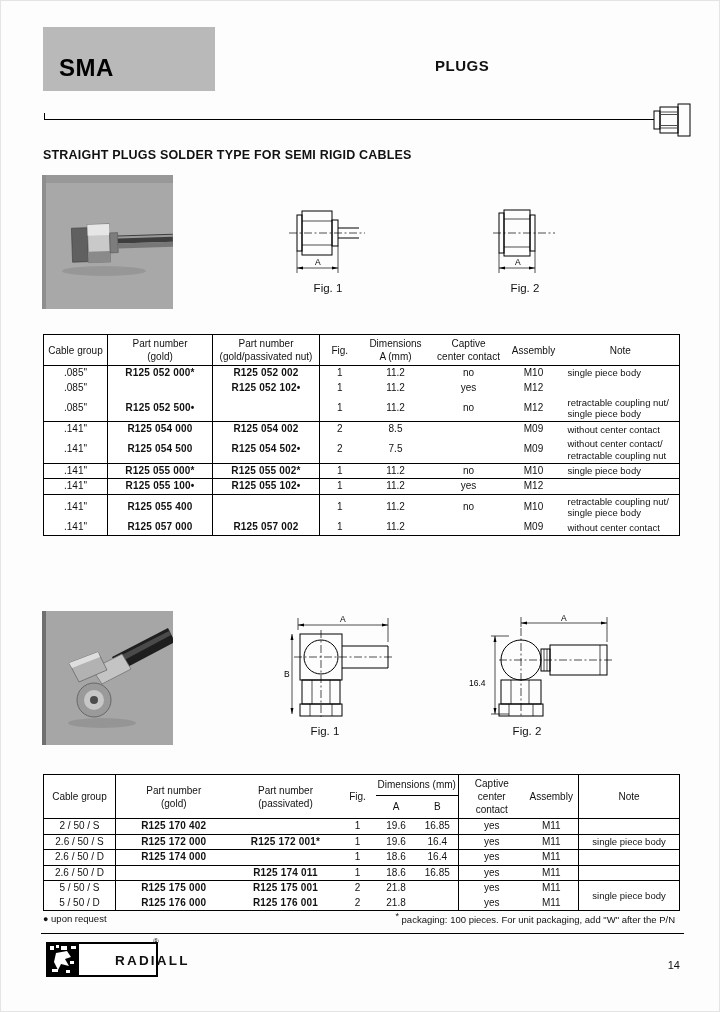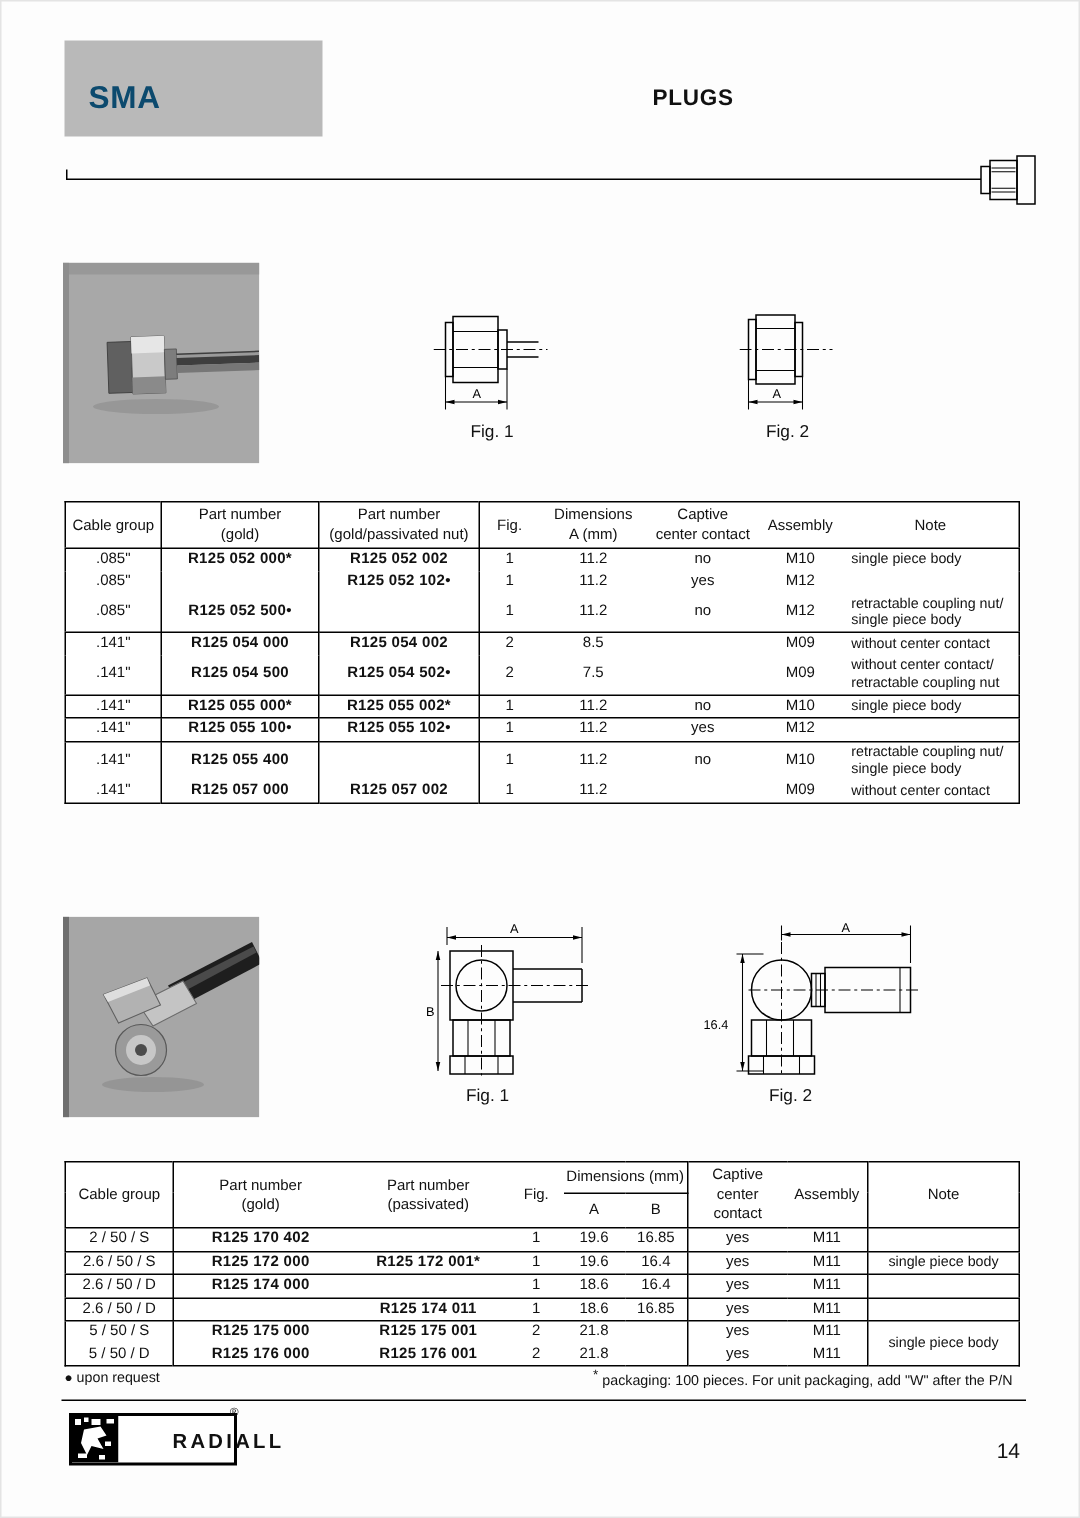--- a/index.html
+++ b/index.html
@@ -2,21 +2,21 @@
 <html><head>
 <meta charset="utf-8">
 <style>
   * { margin:0; padding:0; box-sizing:border-box; }
   html,body { background:#ffffff; }
   body { width:720px; height:1012px; position:relative; font-family:"Liberation Sans", sans-serif; color:#111; }
   .page { position:absolute; inset:0; background:#fdfdfd; border:1px solid #e4e4e4; }
 
   
   .sma-box { position:absolute; left:42px; top:26px; width:172px; height:64px; background:#b9b9b9; }
-  .sma-label { position:absolute; left:16px; top:27px; font-size:21px; font-weight:bold; letter-spacing:.5px; color:#0c4a6e; }
+  .sma-label { position:absolute; left:16px; top:27px; font-size:24px; font-weight:bold; letter-spacing:.5px; color:#000000; }
   .plugs-title { position:absolute; left:418px; top:56px; font-size:15px; font-weight:bold; letter-spacing:.5px;margin-left:16px; }
 
   .top-rule { position:absolute; left:43px; top:118px; width:610px; border-top:1.3px solid #000; }
   .top-rule-tick { position:absolute; left:43px; top:112px; width:1.3px; height:7px; background:#000; }
   .hdr-connector { position:absolute; left:651px; top:102px; }
 
   .section-title { position:absolute; font-size:12.5px; font-weight:bold; letter-spacing:.2px; }
   #s1-title { left:42px; top:147px; }
   #s2-title { left:45px; top:579px; }
 
@@ -60,21 +60,21 @@
   .footnote { position:absolute; font-size:9.5px; }
   #fn-left { left:42px; top:912px; }
   #fn-right { right:44px; top:910px; text-align:left; }
   .fn-marker-dot { font-size:9px; }
   .fn-marker-star { vertical-align:4px; font-size:9px; }
   .bottom-rule { position:absolute; left:40px; top:932px; width:643px; border-top:1.4px solid #000; }
   .logo { position:absolute; left:45px; top:941px; width:112px; height:35px; border:2px solid #000; background:#fff; display:flex; align-items:center; }
   .logo-tile { width:31px; height:31px; flex:0 0 31px; }
   .logo-text { flex:1; text-align:center; font-size:13.5px; font-weight:bold; letter-spacing:2.2px; padding-top:1px;padding-left:36px; }
   .logo-reg { position:absolute; right:-3px; top:-7px; font-size:8px; background:transparent; }
-  .page-num { position:absolute; left:655px; top:958px; width:24px; text-align:right; font-size:14px; }
+  .page-num { position:absolute; left:655px; top:958px; width:24px; text-align:right; font-size:11px; }
 </style>
 </head>
 <body>
 
 <div class="page">
 
   <div class="sma-box">
     <div class="sma-label">SMA</div>
   </div>
   <div class="plugs-title">PLUGS</div>
@@ -83,20 +83,21 @@
   <svg class="hdr-connector lineart" width="40" height="34" viewBox="0 0 40 34">
     <rect class="med" x="2" y="8" width="6" height="18"></rect>
     <rect class="med" x="8" y="4" width="18" height="26"></rect>
     <line class="thin" x1="9" y1="9" x2="25" y2="9"></line>
       <line class="thin" x1="9" y1="11.5" x2="25" y2="11.5"></line>
     <line class="thin" x1="9" y1="22.5" x2="25" y2="22.5"></line>
       <line class="thin" x1="9" y1="25" x2="25" y2="25"></line>
     <rect class="med" x="26" y="1" width="12" height="32"></rect>
   </svg>
 
+  <div class="section-title" id="s1-title">STRAIGHT PLUGS SOLDER TYPE FOR SEMI RIGID CABLES</div>
 
   <div class="photo" id="photo1">
     <svg width="131" height="134" viewBox="0 0 131 134">
       <rect width="131" height="134" fill="#a8a8a8"></rect>
       <rect x="0" y="0" width="131" height="8" fill="#989898"></rect>
       <rect x="0" y="0" width="4" height="134" fill="#8e8e8e"></rect>
       <ellipse cx="62" cy="96" rx="42" ry="5" fill="#909090" opacity=".7"></ellipse>
       <g transform="rotate(-2 65 70)">
         <rect x="30" y="52" width="16" height="34" fill="#606060" stroke="#3c3c3c" stroke-width=".6"></rect>
         <rect x="46" y="49" width="22" height="38" fill="#c9c9c9" stroke="#555" stroke-width=".6"></rect>

